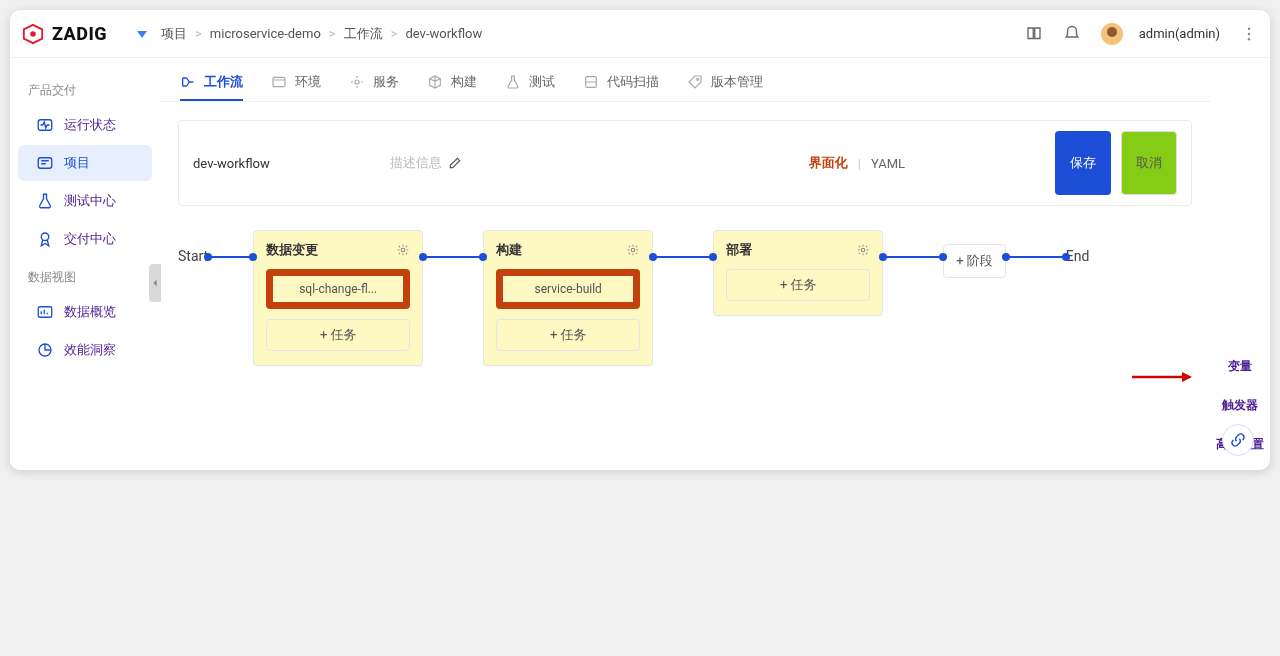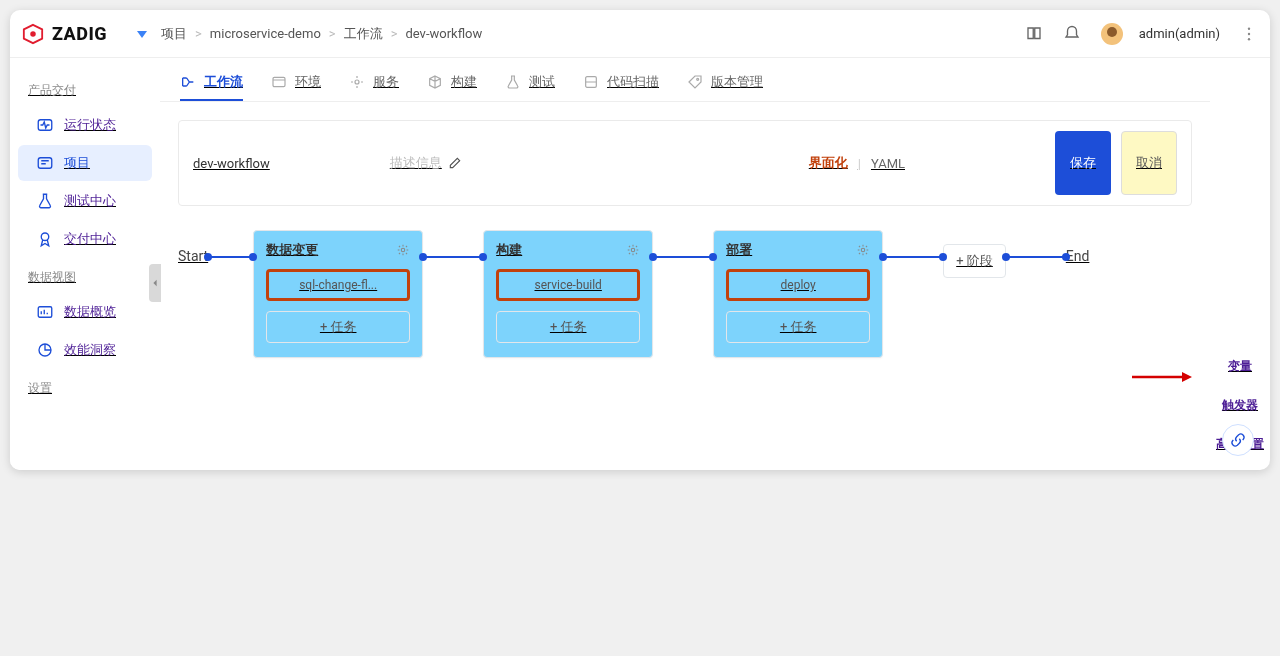--- a/index.html
+++ b/index.html
@@ -13,21 +13,21 @@
 .bc-caret svg { display:block; }
 .breadcrumb { display: flex; align-items: center; font-size: 13px; color: #555; gap: 8px; }
 .breadcrumb span { white-space: nowrap; }
 .breadcrumb .sep { color: #bbb; }
 .topbar-right { margin-left: auto; display: flex; align-items: center; gap: 20px; color:#666; }
 .tb-icon { width:18px; height:18px; cursor:pointer; }
 .avatar { width:22px; height:22px; background:#f3c27b; border-radius:50%; position:relative; overflow:hidden; display:inline-block; vertical-align:middle; }
 .avatar::after { content:''; position:absolute; top:4px; left:6px; width:10px; height:10px; background:#8b5a2b; border-radius:50%; }
 .user { display:flex; align-items:center; gap:16px; font-size:13px; color:#333; }
 .more-btn { width:18px; height:18px; display:flex; align-items:center; justify-content:center; cursor:pointer; color:#888; }
-.body { flex:1; display:flex; min-height:0;text-decoration:underline; }
+.body { flex:1; display:flex; min-height:0; }
 .sidebar { width:150px; background:#fff; padding-top:14px; display:flex; flex-direction:column; gap:2px; position:relative; }
 .side-section { font-size:12px; color:#888; padding: 10px 18px 6px; }
 .side-item { display:flex; align-items:center; gap:10px; padding: 9px 18px; font-size:13px; color:#4c1d95; cursor:pointer; border-radius:6px; margin: 0 8px; }
 .side-item.active { background:#e7efff; color:#1d4ed8; }
 .side-item .sicon { width:18px; height:18px; display:flex; align-items:center; justify-content:center; }
 .side-collapse { position:absolute; right:-1px; top:50%; width:12px; height:38px; background:#d9d9d9; border-radius:4px 0 0 4px; display:flex; align-items:center; justify-content:center; cursor:pointer; }
 .side-collapse svg{width:8px;height:8px;}
 .main { flex:1; display:flex; flex-direction:column; min-width:0; background:#fff; }
 .tabs { height:44px; display:flex; align-items:flex-end; gap:28px; padding: 0 20px; border-bottom:1px solid #eee; }
 .tab { display:flex; align-items:center; gap:8px; font-size:13px; color:#666; padding-bottom:10px; cursor:pointer; position:relative; }
@@ -37,33 +37,33 @@
 .editor-header { margin:18px 18px 14px; border:1px solid #eaeaea; border-radius:4px; background:#fff; display:flex; align-items:center; padding:10px 14px; font-size:13px; }
 .wf-name { color:#333; }
 .desc-placeholder { margin-left:120px; color:#bbb; display:flex; align-items:center; gap:6px; }
 .edit-icon { width:14px; height:14px; }
 .format-toggle { margin-left:auto; display:flex; align-items:center; gap:10px; font-size:13px; }
 .format-toggle .ui { color:#c2410c; font-weight:600; cursor:pointer; }
 .format-toggle .divider { color:#ccc; }
 .format-toggle .yaml { color:#666; cursor:pointer; }
 .btn { border-radius:4px; padding:22px 14px; font-size:13px; cursor:pointer; border:1px solid transparent; }
 .btn-primary { background:#1d4ed8; color:#fff; }
-.btn-default { background:#fef9c3; border-color:#ddd; color:#555; }
+.btn-default { background:#84cc16; border-color:#ddd; color:#555; }
 .canvas { padding: 10px 18px; position:relative; }
 .flow { display:flex; align-items:flex-start; gap:0; position:relative; }
 .terminal { font-size:14px; color:#444; padding-top:18px; }
 .line { height:2px; background:#1d4ed8; width:60px; align-self:flex-start; margin-top:26px; position:relative; }
 .line.short { width:45px; }
 .line::before, .line::after { content:''; position:absolute; top:-3px; width:8px; height:8px; background:#1d4ed8; border-radius:50%; }
 .line::before { left:-4px; }
 .line::after { right:-4px; }
-.stage { width:170px; border:1px solid #e2e6ea; border-radius:4px; background:#7dd3fc; box-shadow:0 1px 2px rgba(0,0,0,0.03); padding:10px 12px 14px; }
+.stage { width:170px; border:1px solid #e2e6ea; border-radius:4px; background:#fef9c3; box-shadow:0 1px 2px rgba(0,0,0,0.03); padding:10px 12px 14px; }
 .stage-head { display:flex; align-items:center; justify-content:space-between; font-size:13px; font-weight:600; color:#333; margin-bottom:10px; }
 .gear { width:14px; height:14px; color:#888; cursor:pointer; }
-.task { border:3px solid #c2410c; border-radius:4px; padding:6px 8px; font-size:12px; color:#555; text-align:center; overflow:hidden; text-overflow:ellipsis; white-space:nowrap; margin-bottom:10px; cursor:pointer; }
+.task { border:7px solid #c2410c; border-radius:4px; padding:6px 8px; font-size:12px; color:#555; text-align:center; overflow:hidden; text-overflow:ellipsis; white-space:nowrap; margin-bottom:10px; cursor:pointer; }
 .add-task { border:1px solid #e2e6ea; border-radius:4px; padding:6px 8px; font-size:13px; color:#555; text-align:center; cursor:pointer; }
 .add-stage { border:1px solid #e2e6ea; border-radius:4px; padding:7px 12px; font-size:13px; color:#555; cursor:pointer; background:#fff; align-self:flex-start; margin-top:14px; }
 .rightrail { width:60px; display:flex; flex-direction:column; align-items:center; gap:22px; padding-top:300px; font-size:12px; }
 .rightrail .rlink { cursor:pointer; color:#4c1d95; font-weight:600; }
 .arrow { position:absolute; top:360px; right:78px; }
 .share-fab { position:absolute; bottom:14px; right:16px; width:32px; height:32px; border:1px solid #cfe0ff; border-radius:50%; display:flex; align-items:center; justify-content:center; cursor:pointer; background:#fff; color:#1d4ed8; }
 </style>
 </head>
 <body>
 
@@ -171,21 +171,20 @@
       <div class="side-item">
         <span class="sicon">
             <svg viewBox="0 0 24 24" fill="none" stroke="#1d4ed8" stroke-width="1.8">
               <circle cx="12" cy="12" r="8"></circle>
               <path d="M12 4v8h8"></path>
             </svg>
           </span>
         <span>效能洞察</span>
       </div>
 
-      <div class="side-section">设置</div>
 
       <div class="side-collapse">
         <svg viewBox="0 0 10 10">
             <polygon points="7,1 3,5 7,9" fill="#888"></polygon>
           </svg>
       </div>
     </div>
 
     <div class="main">
       <div class="tabs">
@@ -289,21 +288,20 @@
           <span class="line"></span>
 
           <div class="stage">
             <div class="stage-head">
               <span>部署</span>
               <span class="gear"><svg viewBox="0 0 24 24" fill="none" stroke="currentColor" stroke-width="1.8">
                     <circle cx="12" cy="12" r="3"></circle>
                     <path d="M12 3v3M12 18v3M3 12h3M18 12h3M5 5l2 2M17 17l2 2M5 19l2-2M17 7l2-2"></path>
                   </svg></span>
             </div>
-            <div class="task">deploy</div>
             <div class="add-task">+ 任务</div>
           </div>
 
           <span class="line"></span>
           <div class="add-stage">+ 阶段</div>
           <span class="line"></span>
           <span class="terminal">End</span>
         </div>
       </div>
     </div>

